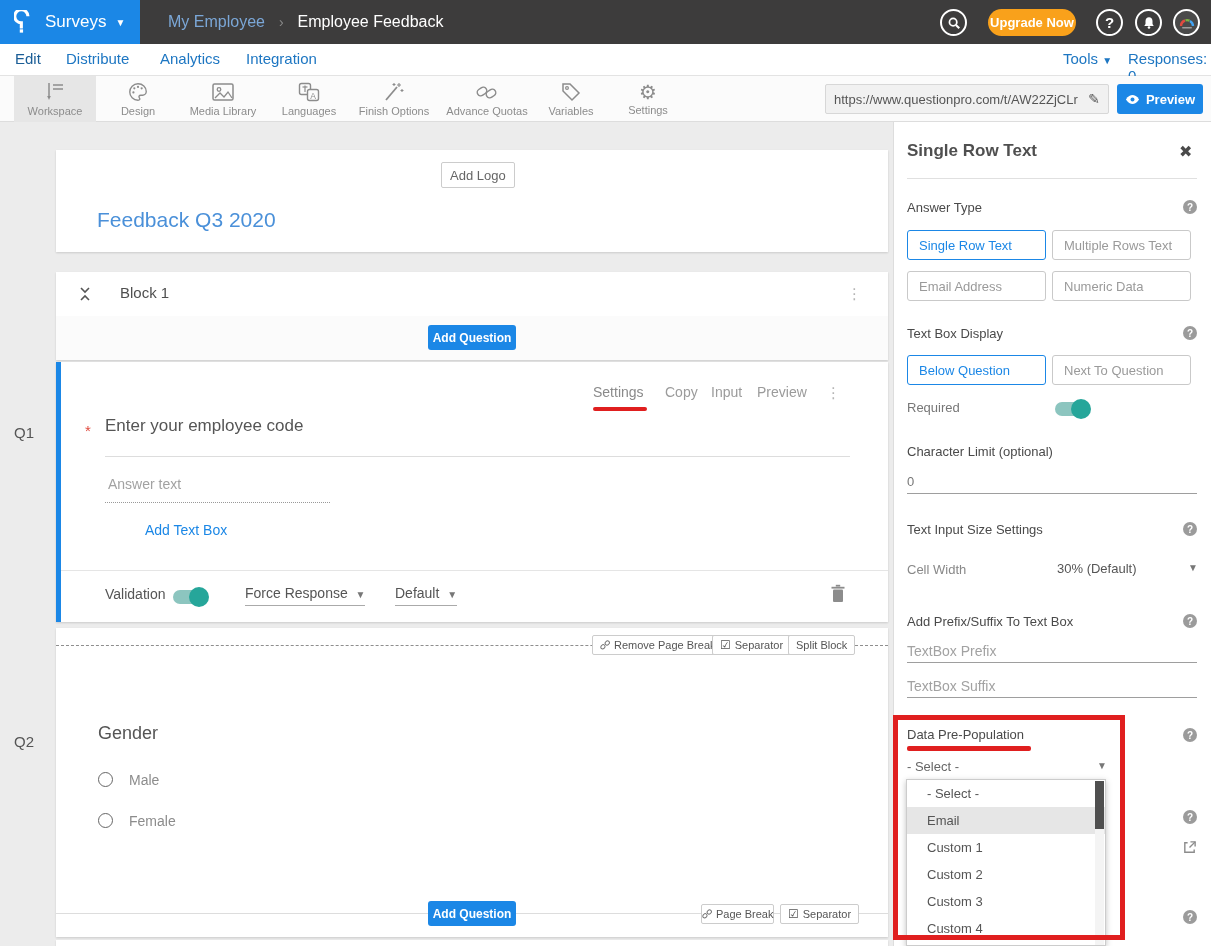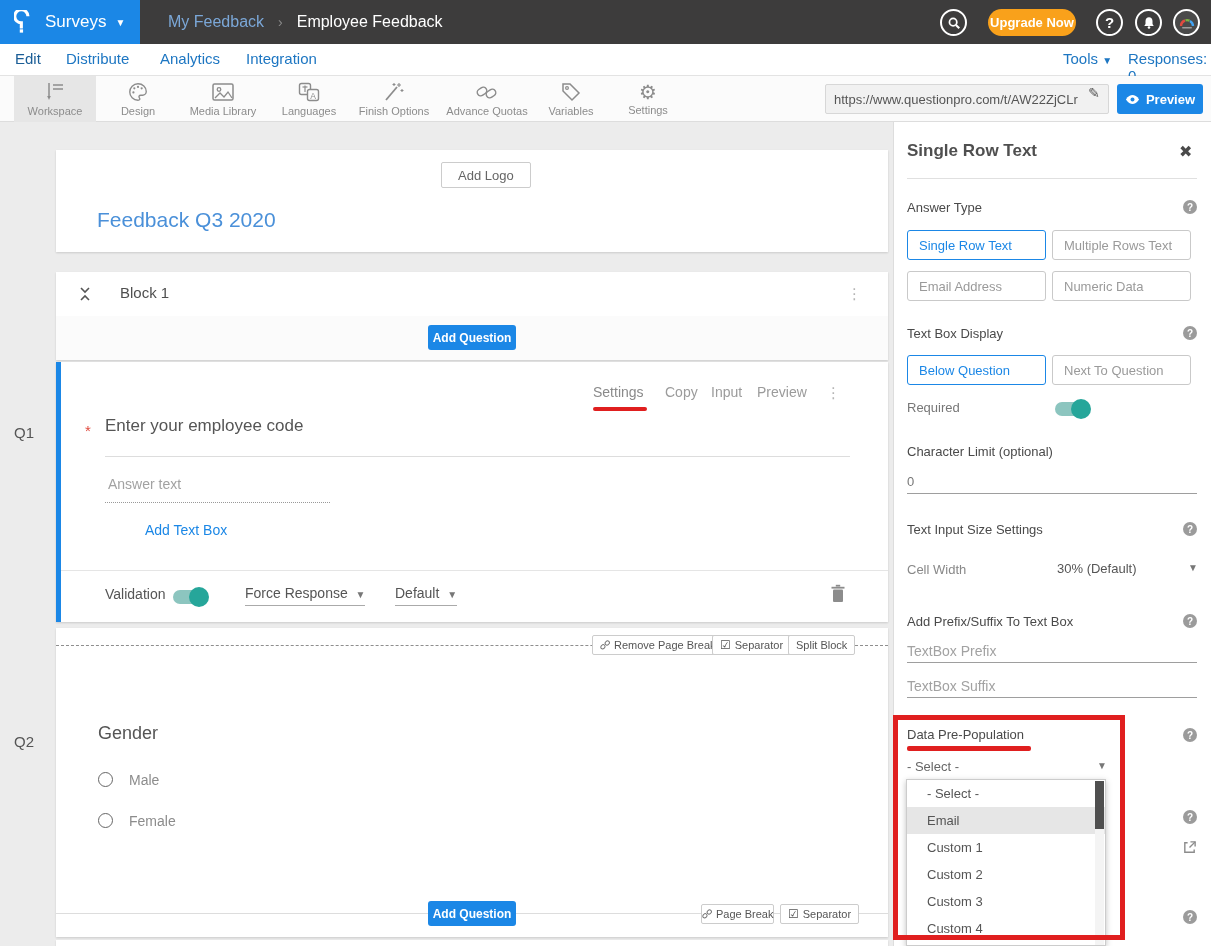--- a/index.html
+++ b/index.html
@@ -18,21 +18,21 @@
 
   
   .navrow { position:absolute; left:0; top:44px; width:1211px; height:32px; background:#fff; border-bottom:1px solid #e3e3e3; }
   .navtab { position:absolute; top:6px; font-size:15px; color:#1d76c2; cursor:pointer; }
   .navtab.active { border-bottom:2px solid #1b87e6; padding-bottom:19px; color:#1a5d96; }
 
   
   .toolbar { position:absolute; left:0; top:76px; width:1211px; height:46px; background:#fbfbfb; border-bottom:1px solid #ddd; }
   .tool { position:absolute; top:0; height:46px; display:flex; flex-direction:column; align-items:center; justify-content:center; gap:2px; color:#8c8c8c; font-size:11px; }
   .tool.active { background:#e6e6e6; }
-  .urlbox { position:absolute; left:825px; top:8px; width:284px; height:30px; background:#f1f1f1; border:1px solid #d7d7d7; border-radius:2px; display:flex; }
+  .urlbox { position:absolute; left:825px; top:8px; width:284px; height:30px; background:#f1f1f1; border:1px solid #d7d7d7; border-radius:2px; display:flex; align-items:center; }
   .urlbox input { flex:1; border:none; background:transparent; font-family:inherit; font-size:13px; color:#555; padding:0 2px 0 8px; outline:none; min-width:0; }
   .previewbtn { position:absolute; left:1117px; top:8px; width:86px; height:30px; background:#1b87e6; color:#fff; border:none; border-radius:3px; font-size:13px; font-weight:bold; font-family:inherit; display:flex; align-items:center; justify-content:center; gap:6px; }
 
   
   .card { position:absolute; left:56px; width:832px; background:#fff; box-shadow:0 1px 2px rgba(0,0,0,.14); }
   .qlabel { position:absolute; left:14px; font-size:15px; color:#555; }
   .smallbtn { background:#fff; border:1px solid #ccc; border-radius:2px; color:#555; font-family:inherit; display:inline-flex; align-items:center; gap:4px; }
   .bluebtn { background:#1b87e6; color:#fff; border:none; border-radius:3px; font-weight:bold; font-size:12px; font-family:inherit; }
   .dots { color:#b5b5b5; font-size:15px; letter-spacing:0; }
   .radio { width:15px; height:15px; border:1.5px solid #666; border-radius:50%; background:#fff; }
@@ -72,21 +72,21 @@
       <span style="display:flex">
         <svg width="22" height="24" viewBox="0 0 24 26">
             <path d="M8 20 v-6 a7.2 7.2 0 1 1 7.2 -7.2" fill="none" stroke="#fff" stroke-width="3.4"></path>
             <rect x="6.3" y="21" width="3.6" height="3.6" fill="#fff"></rect>
           </svg>
       </span>
       <span class="brand">Surveys</span>
       <span style="font-size:10px">▼</span>
     </div>
     <div class="crumb" style="left:168px">
-      <span style="color:#7ba7d7;font-size:16px">My Feedback</span>
+      <span style="color:#7ba7d7;font-size:16px">My Employee</span>
       <span style="color:#8a8a8a;font-size:14px;margin:0 14px">›</span>
       <span style="color:#fff;font-size:16px">Employee Feedback</span>
     </div>
     <div class="circbtn" style="left:940px">
       <span style="display:flex">
         <svg width="14" height="14" viewBox="0 0 16 16">
             <circle cx="7" cy="7" r="4.2" fill="none" stroke="#fff" stroke-width="2"></circle>
             <line x1="10.2" y1="10.2" x2="14" y2="14" stroke="#fff" stroke-width="2.4"></line>
           </svg>
       </span>
@@ -210,21 +210,21 @@
           <svg width="15" height="11" viewBox="0 0 16 11">
             <path d="M1 5.5 C3 2 6 .8 8 .8 s5 1.2 7 4.7 C13 9 10 10.2 8 10.2 S3 9 1 5.5 Z" fill="#fff"></path>
             <circle cx="8" cy="5.5" r="2.1" fill="#1b87e6"></circle>
           </svg>
         </span>
       <span>Preview</span>
     </button>
   </div>
 
   <div class="card" style="top:150px;height:102px">
-    <button class="smallbtn" style="position:absolute;left:385px;top:12px;height:26px;padding:0 16px;font-size:13px;color:#666">Add Logo</button>
+    <button class="smallbtn" style="position:absolute;left:385px;top:12px;height:26px;padding:0 8px;font-size:13px;color:#666">Add Logo</button>
     <div style="position:absolute;left:41px;top:58px;font-size:21px;color:#4a90d9">Feedback Q3 2020</div>
   </div>
 
   <div class="card" style="top:272px;height:88px">
     <div style="position:absolute;left:0;top:0;width:832px;height:60px;border-bottom:1px solid #e5e5e5">
       <span style="position:absolute;left:22px;top:13px;display:flex">
         <svg width="14" height="18" viewBox="0 0 14 18">
             <polyline points="3,3 7,7 11,3" fill="none" stroke="#555" stroke-width="1.6"></polyline>
             <polyline points="3,15 7,11 11,15" fill="none" stroke="#555" stroke-width="1.6"></polyline>
           </svg>

